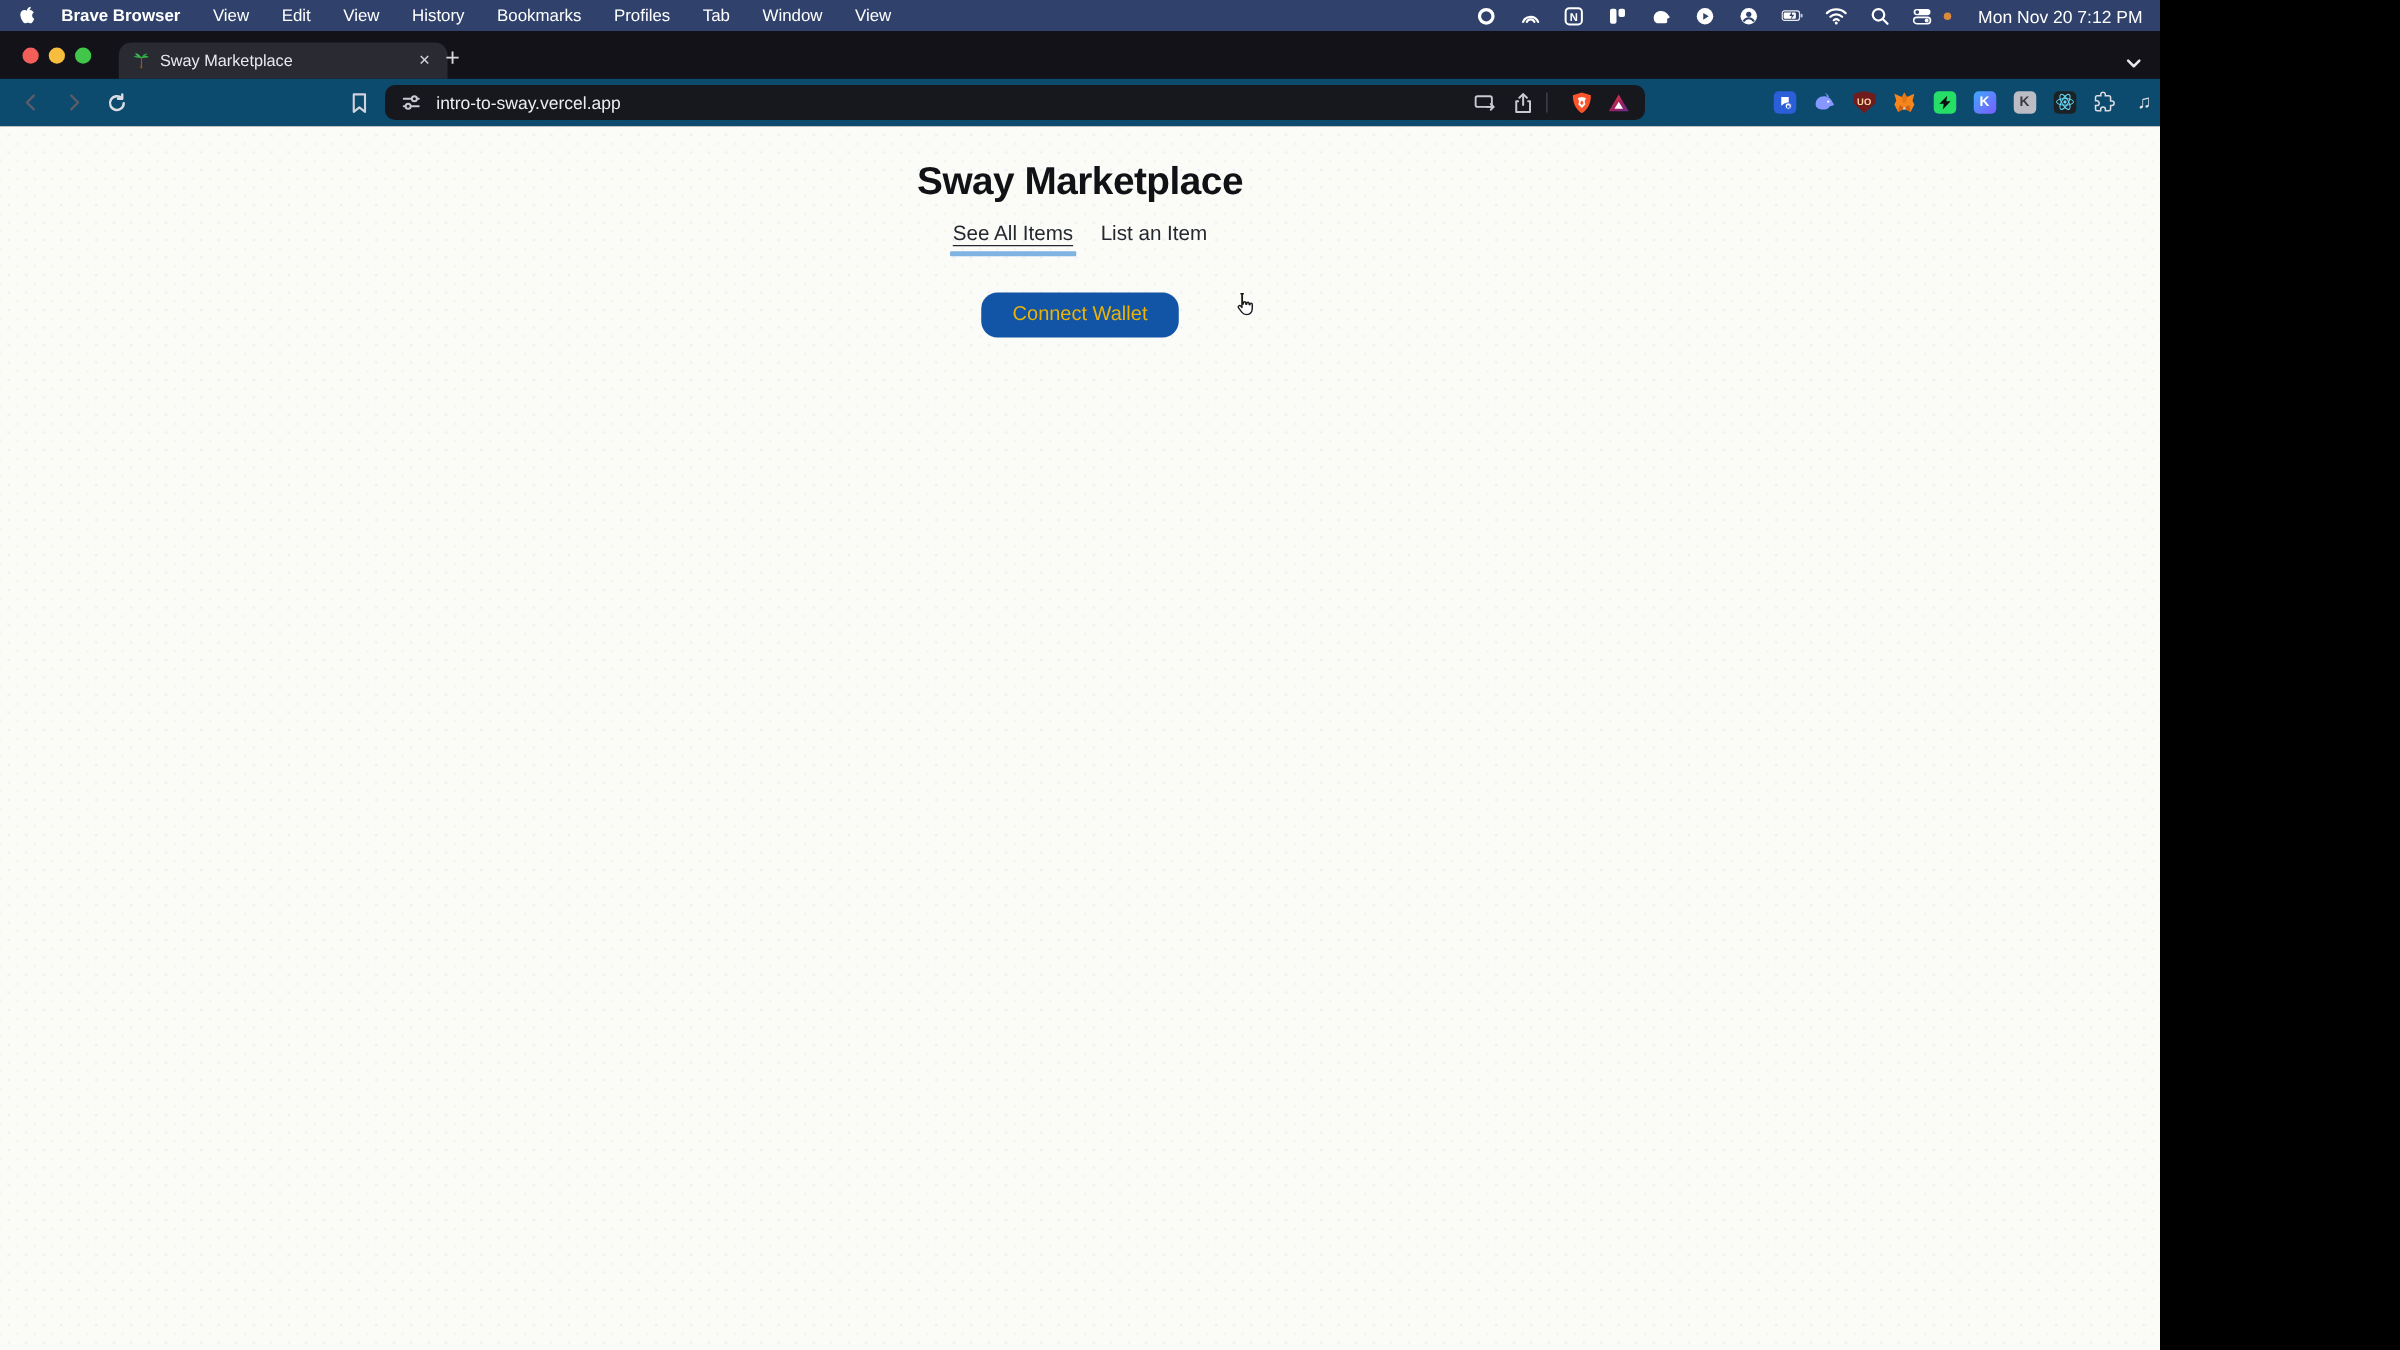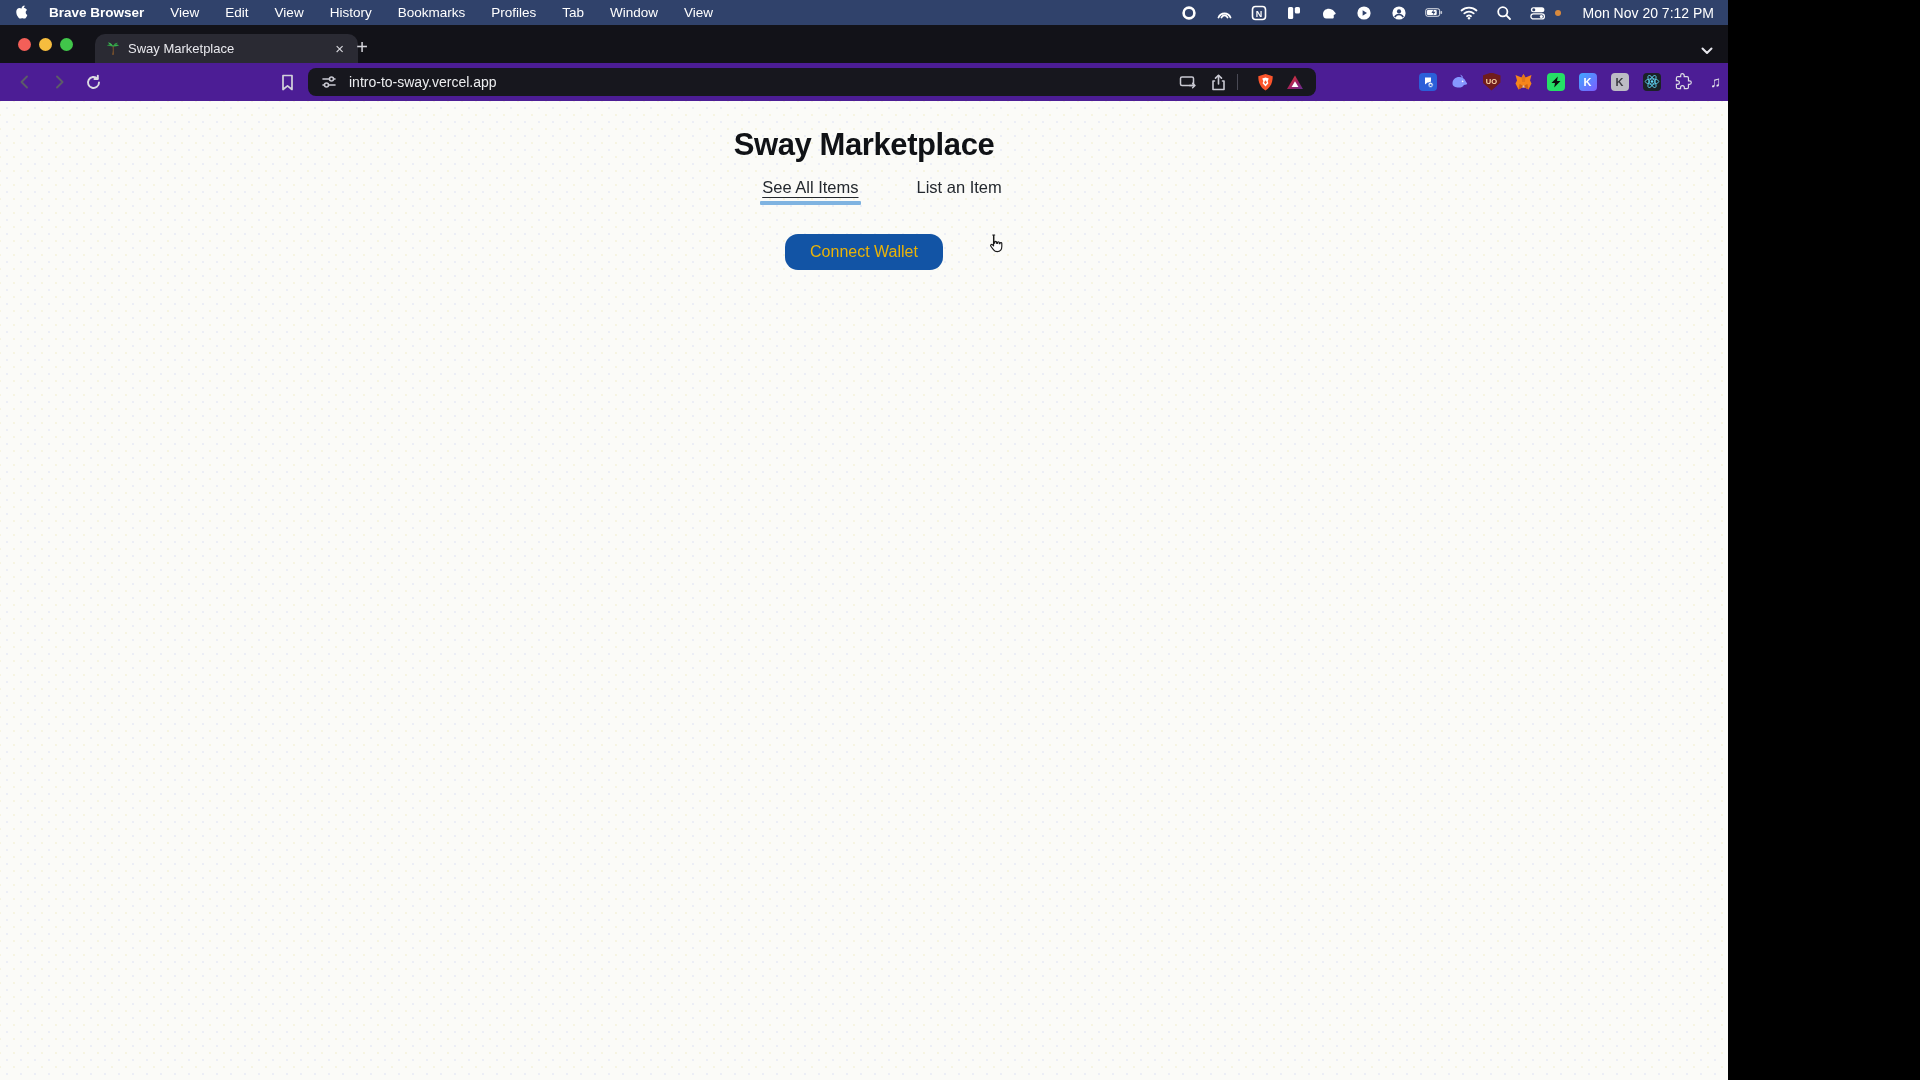--- a/index.html
+++ b/index.html
@@ -28,21 +28,21 @@
   .tab{position:absolute;left:95px;bottom:0;width:243px;height:29px;background:#2a2a33;
     border-radius:10px 10px 0 0;display:flex;align-items:center;padding:0 10px;color:#e9e9ee;font-size:13px;}
   .tab .favicon{width:15px;height:15px;margin-right:8px;flex:none;}
   .tab .title{flex:1;white-space:nowrap;overflow:hidden;}
   .tab .close{flex:none;color:#d6d6dc;font-size:15px;line-height:1;padding:2px 4px;border-radius:4px;}
   .newtab{position:absolute;left:349px;bottom:3px;width:26px;height:26px;display:flex;align-items:center;
     justify-content:center;color:#d6d6dc;font-size:20px;font-weight:300;border-radius:6px;}
   .tabsearch{position:absolute;right:14px;bottom:7px;display:flex;}
 
   
-  .toolbar{position:absolute;top:63px;left:0;right:0;height:38px;background:#4c1d95;
+  .toolbar{position:absolute;top:63px;left:0;right:0;height:38px;background:#0c4a6e;
     display:flex;align-items:center;padding:0 12px;box-sizing:border-box;}
   .navbtn{width:26px;height:26px;display:flex;align-items:center;justify-content:center;border-radius:6px;flex:none;}
   .bookmarkbtn{margin-left:168px;}
   .urlbar{margin-left:8px;width:1008px;height:28px;background:#17171e;border-radius:8px;
     display:flex;align-items:center;padding:0 10px;box-sizing:border-box;flex:none;}
   .urlbar .urltext{color:#ecedef;font-size:14px;margin-left:9px;flex:1;white-space:nowrap;}
   .urlbar .uicn{display:flex;align-items:center;justify-content:center;width:22px;height:22px;flex:none;margin-left:8px;border-radius:4px;}
   .urlbar .vdiv{width:1px;height:16px;background:#4a4a55;margin:0 8px;flex:none;}
   .extrow{display:flex;align-items:center;gap:13px;margin-left:102px;}
   .ext{width:19px;height:19px;display:flex;justify-content:center;flex:none;position:relative;}
@@ -60,21 +60,21 @@
   .hamburger i{width:17px;height:2.4px;background:#e6e6ec;border-radius:2px;display:block;}
 
   
   .page{position:absolute;top:101px;left:0;right:0;bottom:0;background-color:#fbfbf8;
     background-image:radial-gradient(circle,rgba(110,130,225,0.10) 1px,transparent 1.3px),
                      radial-gradient(circle,rgba(215,200,95,0.14) 1px,transparent 1.3px);
     background-size:14px 14px,14px 14px;background-position:0 0,7px 7px;
     display:flex;flex-direction:column;align-items:center;}
   .page h1{margin:26px 0 0 0;font-size:31px;font-weight:700;color:#101216;letter-spacing:-0.4px;}
   .pagenav{margin-top:15px;display:flex;gap:22px;font-size:16.5px;color:#24292f;}
-  .pagenav a{color:#24292f;text-decoration:none;position:relative;cursor:pointer;margin-left:36px;}
+  .pagenav a{color:#24292f;text-decoration:none;position:relative;cursor:pointer;}
   .pagenav a.active{text-decoration:underline;text-underline-offset:4px;text-decoration-thickness:1px;}
   .pagenav a.active::after{content:"";position:absolute;left:-2px;right:-2px;bottom:-8px;height:4px;
     background:#7fb3e1;border-radius:1px;}
   .connectbtn{margin-top:37px;background:#1254a5;color:#eab308;border:none;border-radius:13px;
     padding:9px 25px;font-size:16px;font-family:"Liberation Sans",sans-serif;cursor:pointer;}
 
   .cursor{position:absolute;left:984px;top:233px;width:23px;height:23px;pointer-events:none;z-index:50;}
   svg{display:block;}
 </style>
 </head>

